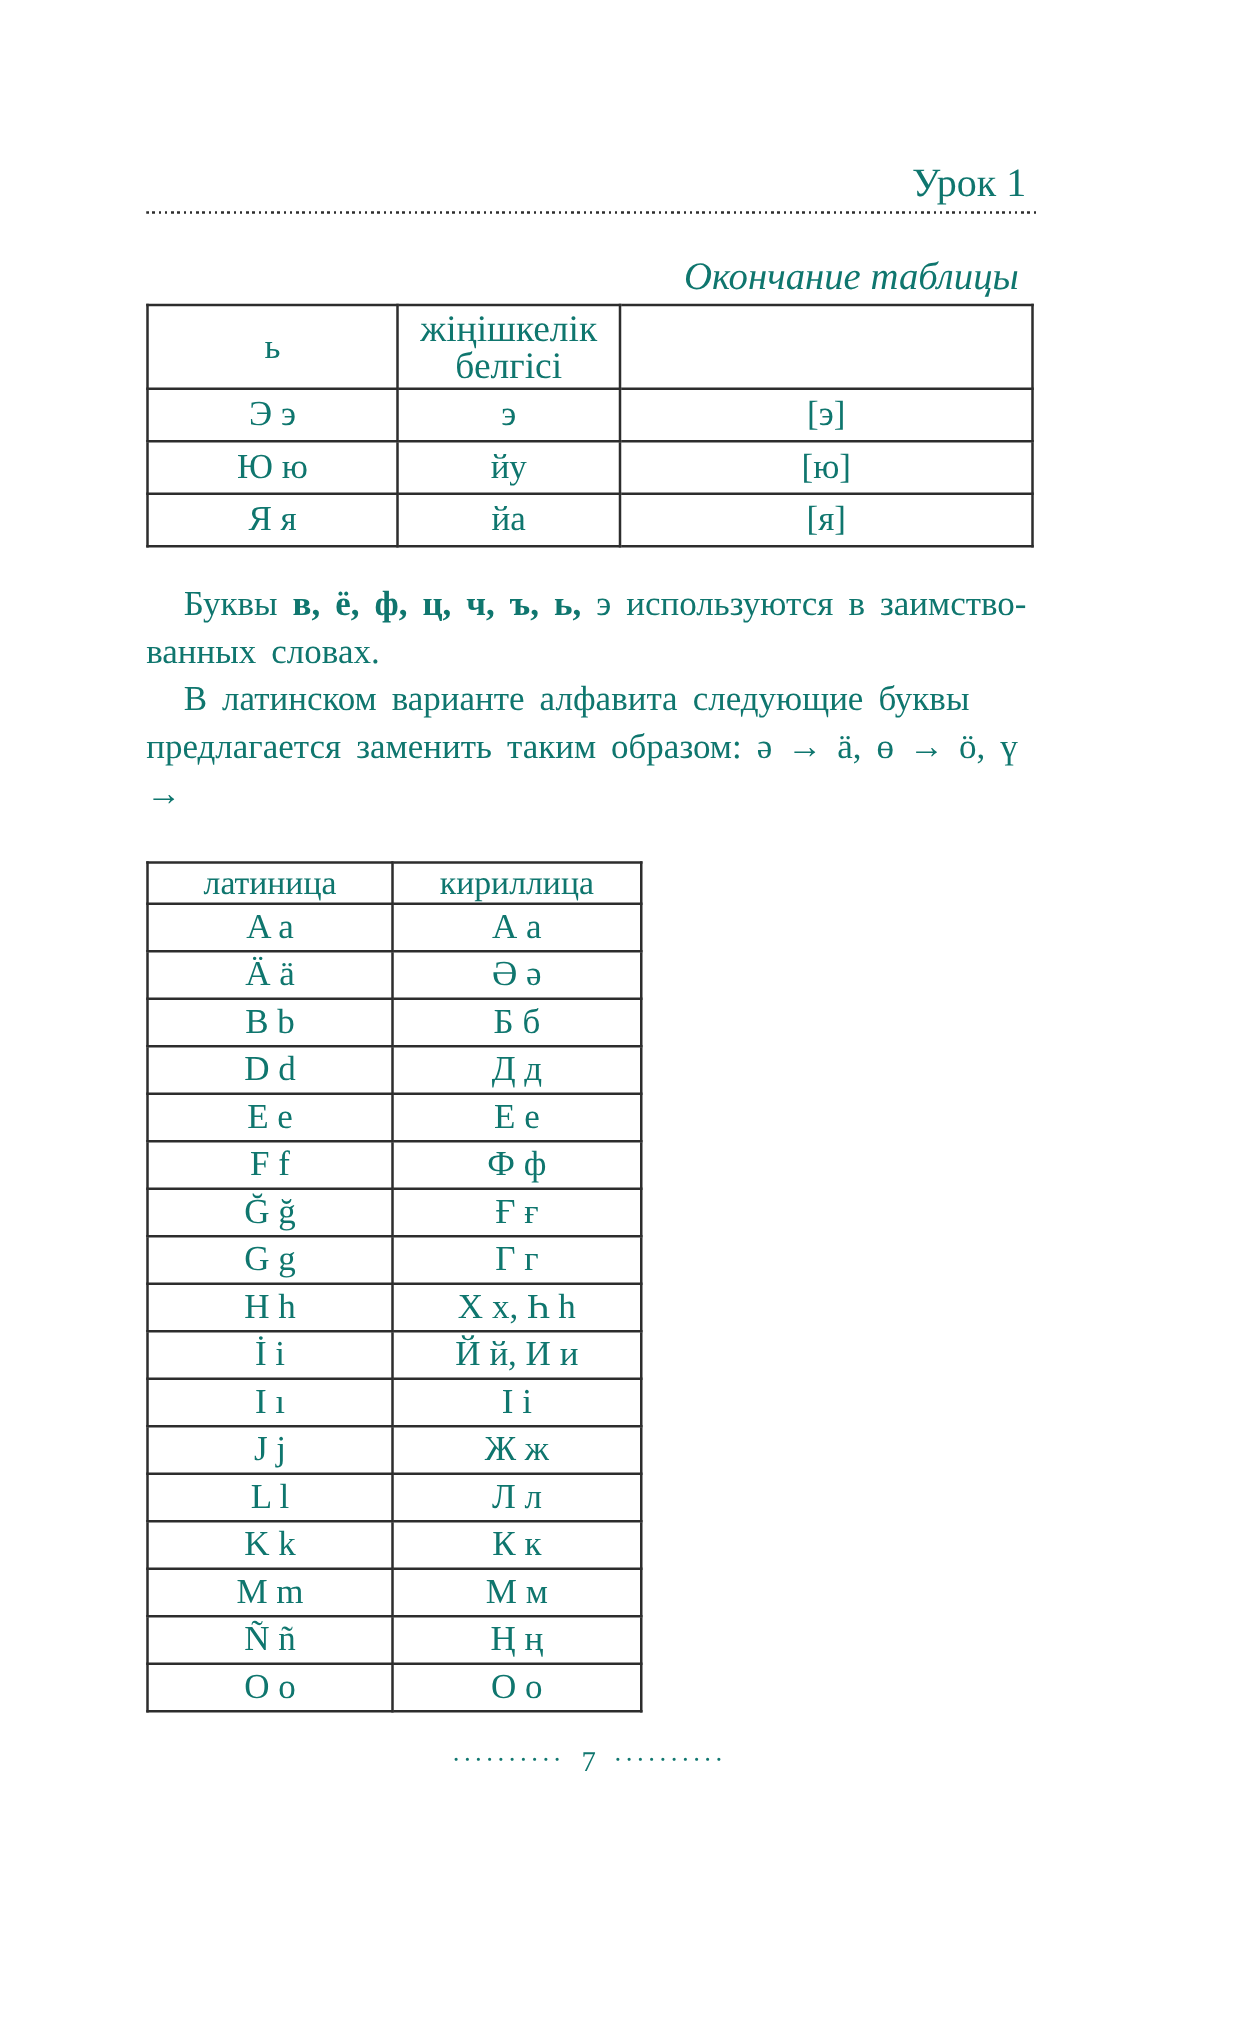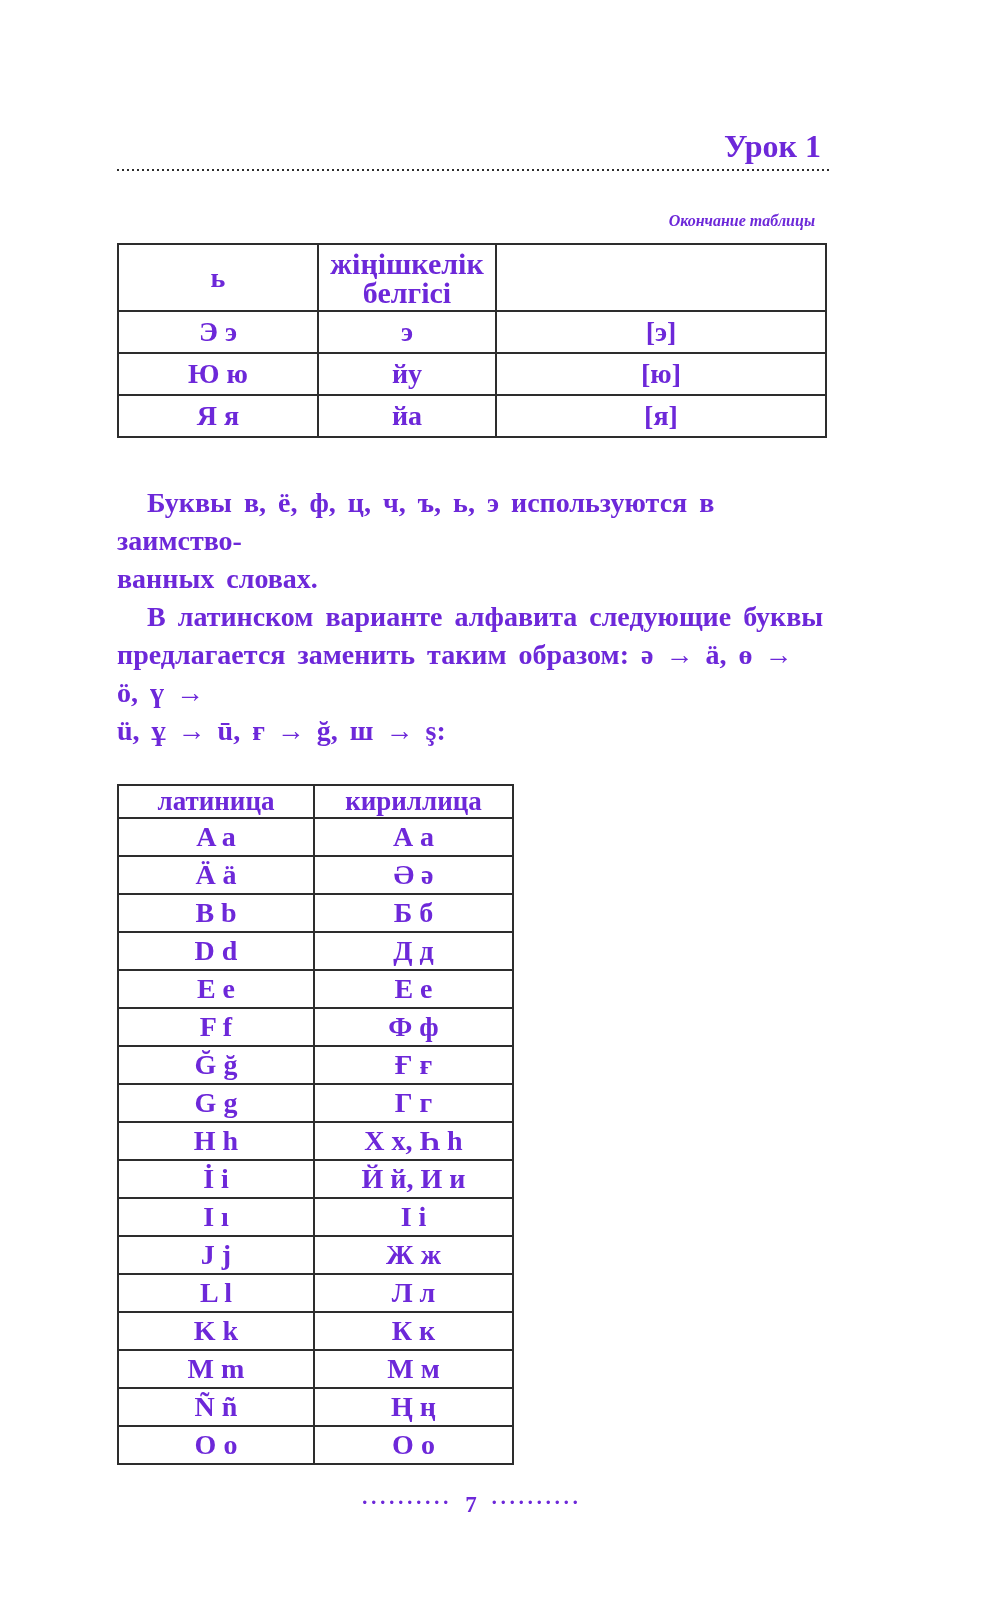--- a/index.html
+++ b/index.html
@@ -3,43 +3,42 @@
 <meta charset="utf-8">
 <style>
   html, body { margin: 0; padding: 0; background: #ffffff; }
   .page {
     position: relative;
     width: 1000px;
     height: 1616px;
     background: #ffffff;
     overflow: hidden;
     font-family: "Liberation Serif", "DejaVu Serif", serif;
-    color: #6d28d9;
-    font-weight: bold;
+    color: #0f766e;
   }
   .content {
     margin-left: 117px;
     width: 708px;
   }
   .lesson-title {
     margin-top: 128px;
     font-size: 32px;
     line-height: 36px;
     text-align: right;
     padding-right: 4px;
   }
   .dotted-rule {
     margin-top: 5px;
     height: 2px;
     width: 712px;
     background: repeating-linear-gradient(to right, #2d2d2d 0 2px, transparent 2px 5px);
   }
   .table-caption {
     margin-top: 36px;
-    font-size: 16px;
+    font-size: 31px;
     line-height: 28px;
     font-style: italic;
     text-align: right;
     padding-right: 10px;
   }
   table {
     border-collapse: collapse;
     table-layout: fixed;
   }
   td {
@@ -50,21 +49,21 @@
     font-size: 28px;
   }
   .table-end {
     margin-top: 8px;
     width: 708px;
   }
   .table-end tr { height: 42px; }
   .table-end tr.head-row { height: 67px; }
   .table-end .name-head-cell { font-size: 30px; line-height: 29px; }
   .paragraphs {
-    margin-top: 46px;
+    margin-top: 27px;
     font-size: 28px;
     line-height: 38px;
     word-spacing: 5px;
   }
   .para { margin: 0; text-indent: 30px; }
   .latin-table {
     margin-top: 34px;
     width: 395px;
   }
   .latin-table tr { height: 38px; }
@@ -122,21 +121,21 @@
       <tr>
         <td>Я я</td>
         <td>йа</td>
         <td>[я]</td>
       </tr>
     </tbody>
       </table>
 
     <div class="paragraphs">
       <p class="para"><span>Буквы </span><b>в, ё, ф, ц, ч, ъ, ь,</b><span> э используются в заимство-</span><br><span>ванных словах.</span></p>
-      <p class="para"><span>В латинском варианте алфавита следующие буквы</span><br><span>предлагается заменить таким образом: ә → ä, ө → ö, ү →</span><br><span>ü, ұ → ū, ғ → ğ, ш → ş:</span></p>
+      <p class="para"><span>В латинском варианте алфавита следующие буквы</span><br><span>предлагается заменить таким образом: ә → ä, ө → ö, ү →</span><br></p>
     </div>
 
     <table class="latin-table">
       <colgroup>
           <col style="width:196px">
           <col style="width:199px">
         </colgroup>
       <tbody>
           <tr class="head-row">
         <td class="head-cell">латиница</td>

